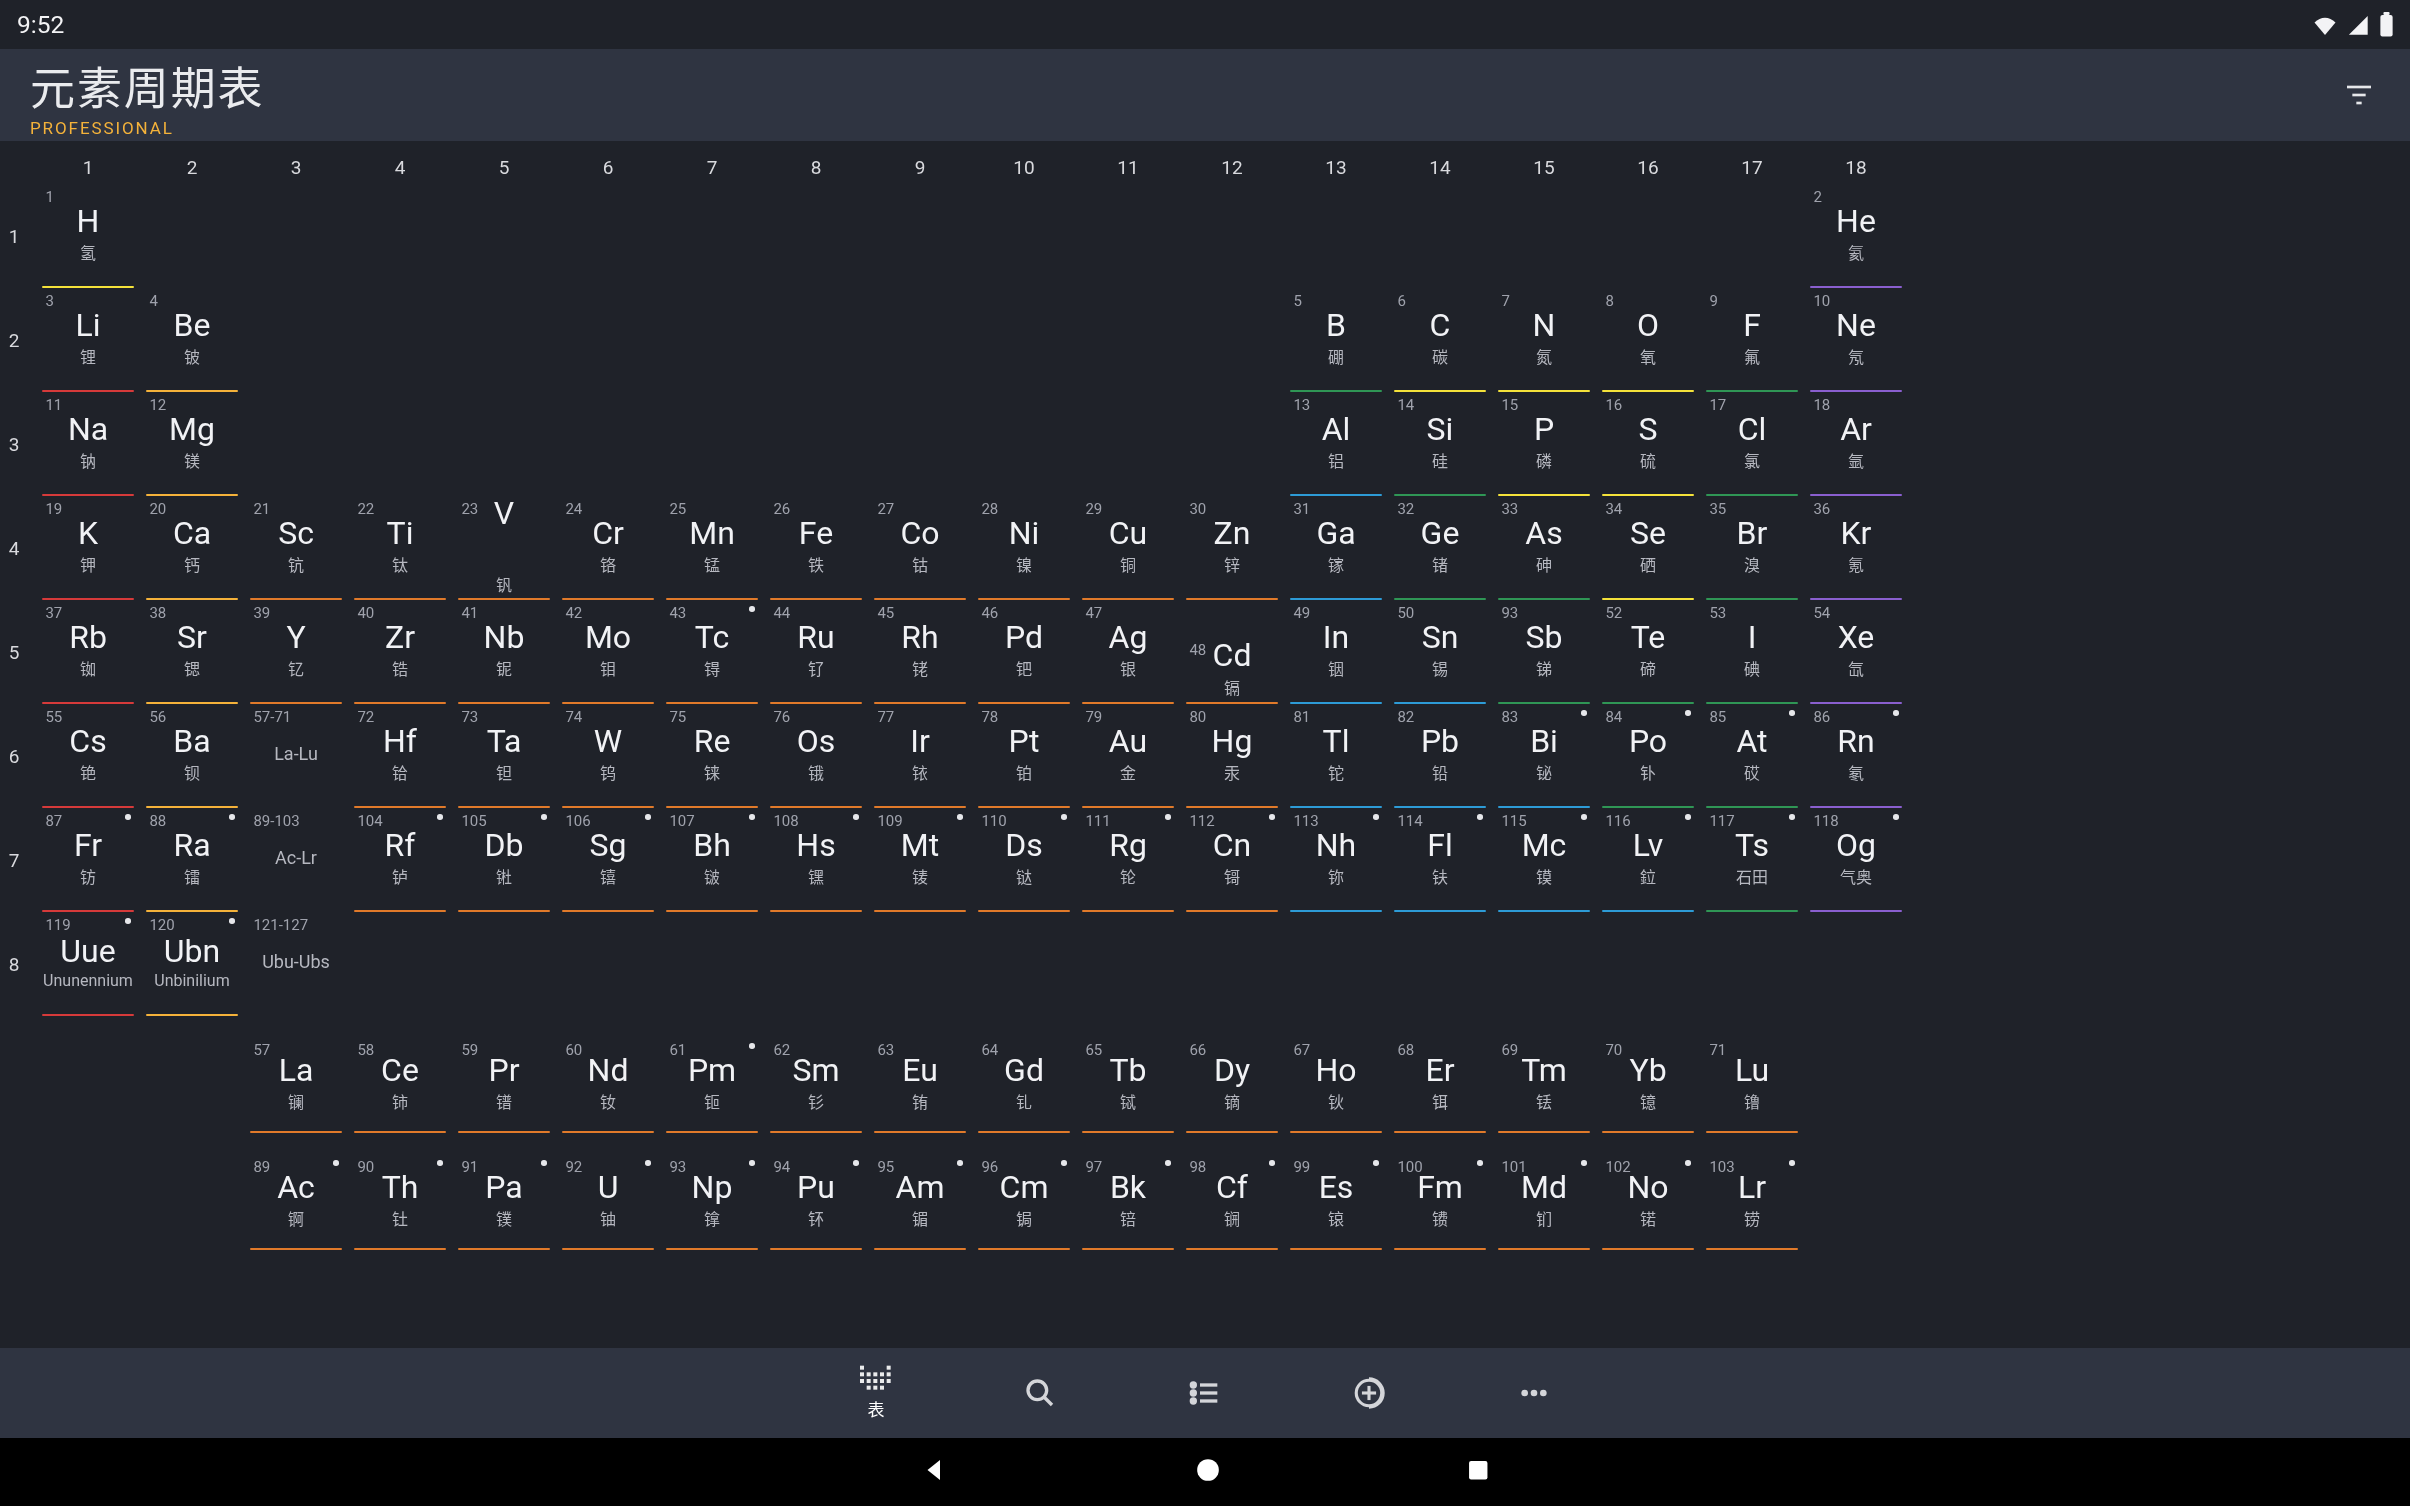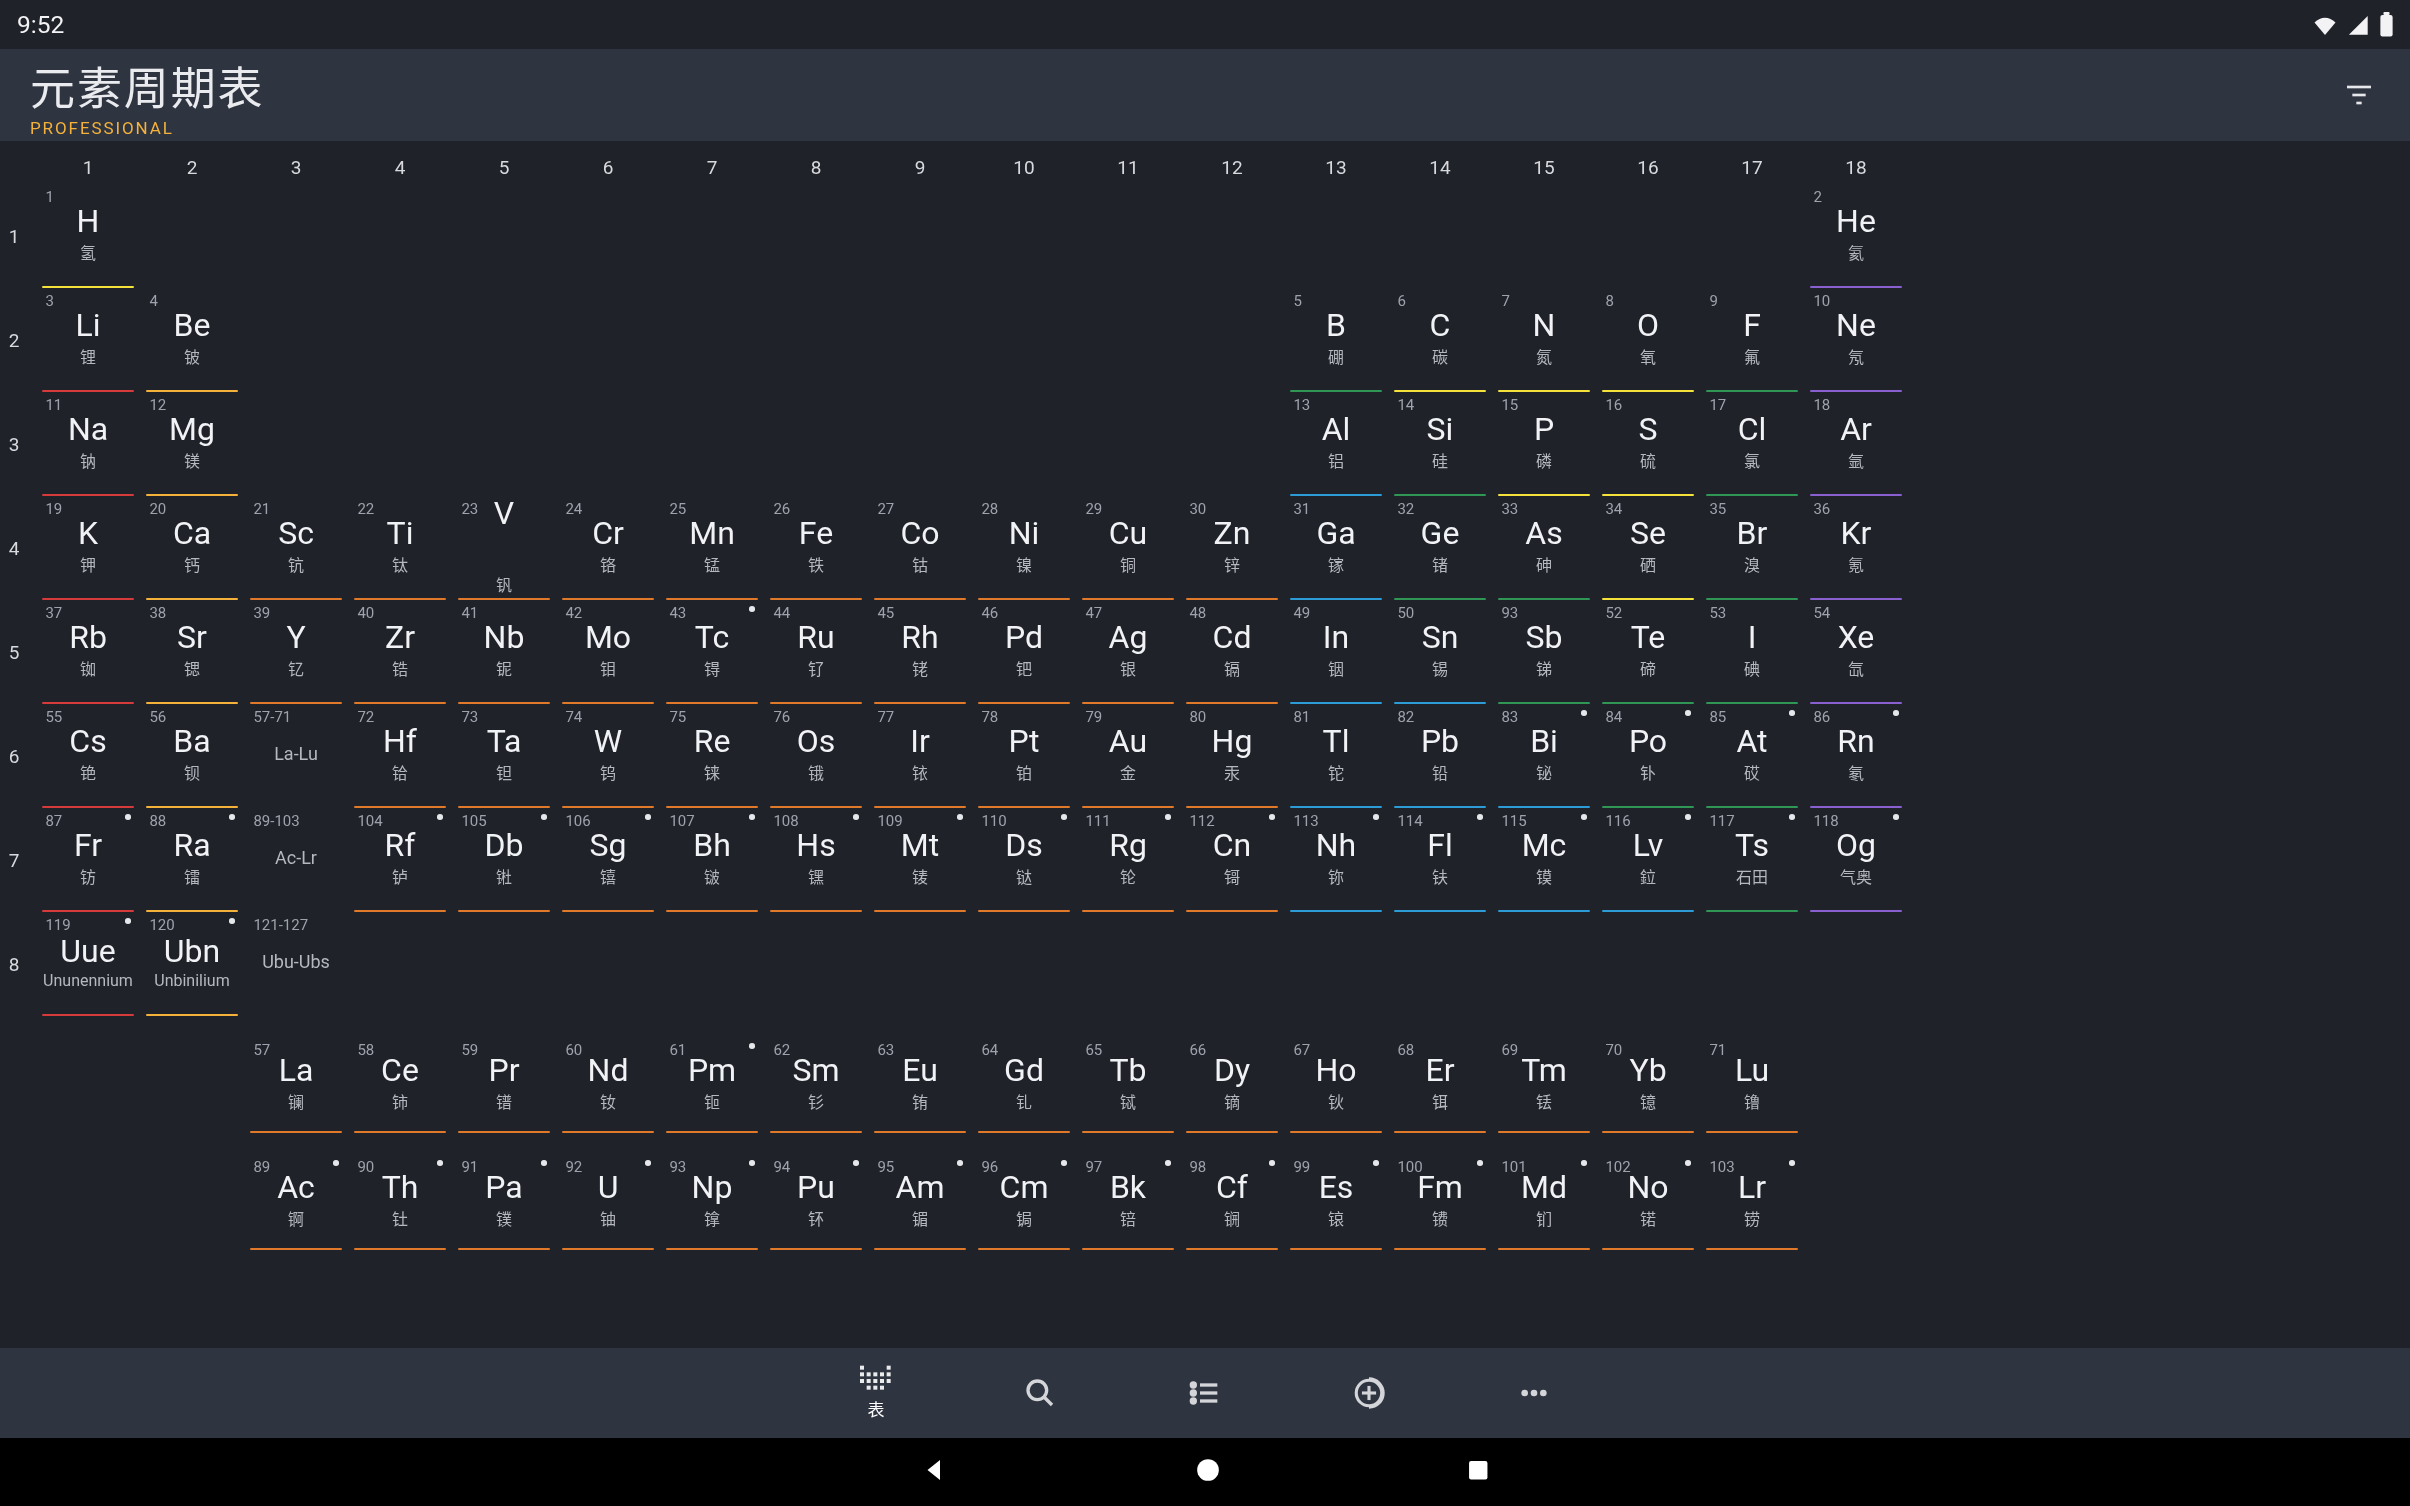--- a/index.html
+++ b/index.html
@@ -477,21 +477,21 @@
         <span class="sym">Pd</span>
         <span class="name">钯</span>
         <span class="und" style="background: rgb(224, 122, 42);"></span>
       </div>
       <div class="cell" style="grid-area: 5 / 11;">
         <span class="num">47</span>
         <span class="sym">Ag</span>
         <span class="name">银</span>
         <span class="und" style="background: rgb(224, 122, 42);"></span>
       </div>
-      <div class="cell" style="grid-area: 5 / 12;">
+      <div class="cell" style="grid-area: 5 / 12; margin-top: 37px;">
         <span class="num">48</span>
         <span class="sym">Cd</span>
         <span class="name">镉</span>
         <span class="und" style="background: rgb(224, 122, 42);"></span>
       </div>
       <div class="cell" style="grid-area: 5 / 13;">
         <span class="num">49</span>
         <span class="sym">In</span>
         <span class="name">铟</span>
         <span class="und" style="background: rgb(45, 155, 214);"></span>

